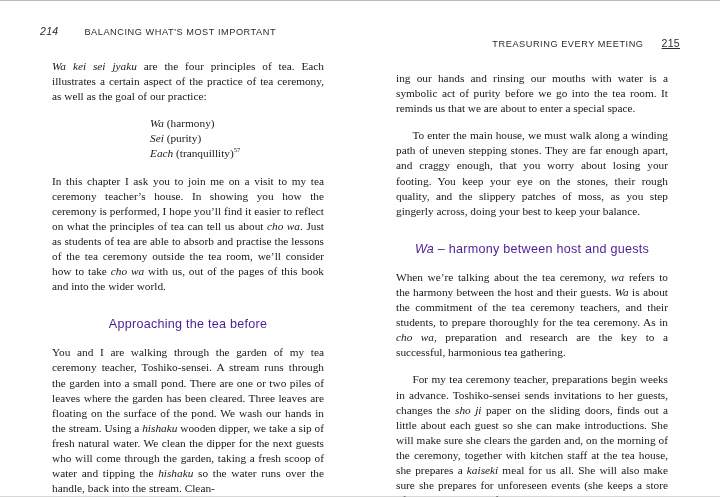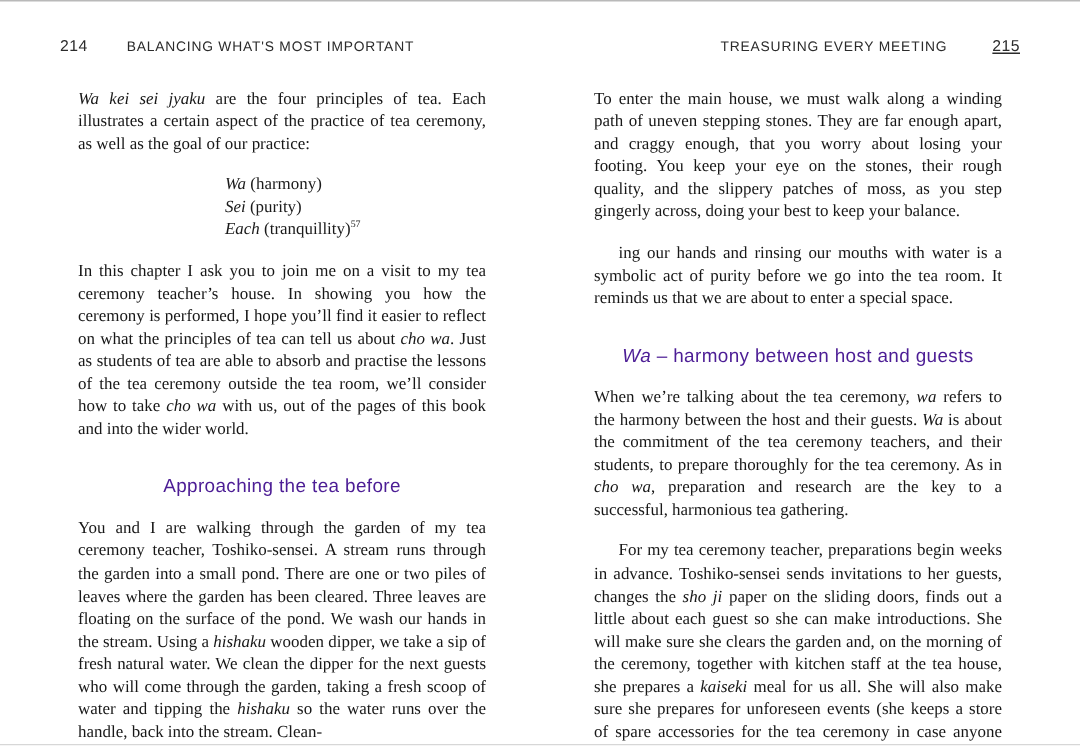--- a/index.html
+++ b/index.html
@@ -24,42 +24,42 @@
     border-bottom: 1px solid #d7d7d7;
     display: flex;
   }
   .page {
     position: relative;
     width: 360px;
     height: 100%;
     box-sizing: border-box;
   }
   .page-left  { padding: 24px 24px 0 40px; }
-  .page-right { padding: 24px 40px 0 24px; }
+  .page-right { padding: 36px 40px 0 24px; }
 
   .running-head {
     display: flex;
     align-items: baseline;
     font-family: "Liberation Sans", sans-serif;
     font-size: 9.2px;
     letter-spacing: 0.55px;
     color: #2b2b2b;
     margin: 0 0 22px 0;
     height: 12px;
   }
   .running-head.left  { justify-content: flex-start; }
   .running-head.right { justify-content: flex-end; }
   .folio {
     font-family: "Liberation Sans", sans-serif;
     font-size: 10.5px;
     letter-spacing: 0.3px;
     color: #2b2b2b;
   }
-  .running-head.left .folio  { margin-right: 26px; }
-  .running-head.right .folio { margin-left: 30px; text-decoration: underline; }
+  .running-head.left .folio  { margin-right: 26px; font-style: italic; }
+  .running-head.right .folio { margin-left: 18px; text-decoration: underline; }
   .rh-title { white-space: nowrap; text-align: center; }
 
   p.body {
     margin: 12px;
     font-size: 11.3px;
     line-height: 15.1px;
     text-align: justify;
     text-justify: inter-word;
     hyphens: manual;
     color: #171717;
@@ -126,23 +126,23 @@
 
   </div>
 
   <div class="page page-right">
 
     <div class="running-head right">
       <span class="rh-title">TREASURING EVERY MEETING</span>
       <span class="folio">215</span>
     </div>
 
+    <p class="body noindent">ing our hands and rinsing our mouths with water is a symbolic act of purity before we go into the tea room. It reminds us that we are about to enter a special space.</p>
+
     <p class="body">To enter the main house, we must walk along a winding path of uneven stepping stones. They are far enough apart, and craggy enough, that you worry about losing your footing. You keep your eye on the stones, their rough quality, and the slippery patches of moss, as you step gingerly across, doing your best to keep your balance.</p>
-
-    <p class="body noindent">ing our hands and rinsing our mouths with water is a symbolic act of purity before we go into the tea room. It reminds us that we are about to enter a special space.</p>
 
     <h2 class="section-heading"><span class="it">Wa</span><span> – harmony between host and guests</span></h2>
 
     <p class="body noindent"><span>When we’re talking about the tea ceremony, </span><i>wa</i><span> refers to the harmony between the host and their guests. </span><i>Wa</i><span> is about the commitment of the tea ceremony teachers, and their students, to prepare thoroughly for the tea ceremony. As in </span><i>cho wa</i><span>, preparation and research are the key to a successful, harmonious tea gathering.</span></p>
 
     <p class="body"><span>For my tea ceremony teacher, preparations begin weeks in advance. Toshiko-sensei sends invitations to her guests, changes the </span><i>sho ji</i><span> paper on the sliding doors, finds out a little about each guest so she can make introductions. She will make sure she clears the garden and, on the morning of the ceremony, together with kitchen staff at the tea house, she prepares a </span><i>kaiseki</i><span> meal for us all. She will also make sure she prepares for unforeseen events (she keeps a store of spare accessories for the tea ceremony in case anyone has forgotten theirs). She</span></p>
 
   </div>
 
 </div>

